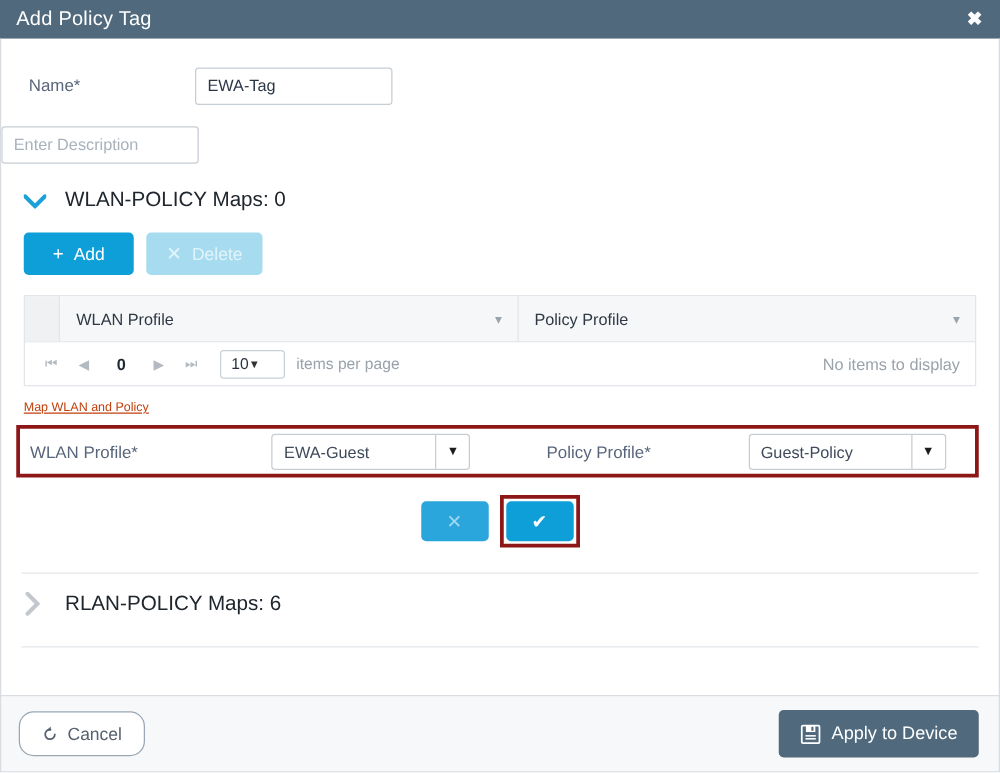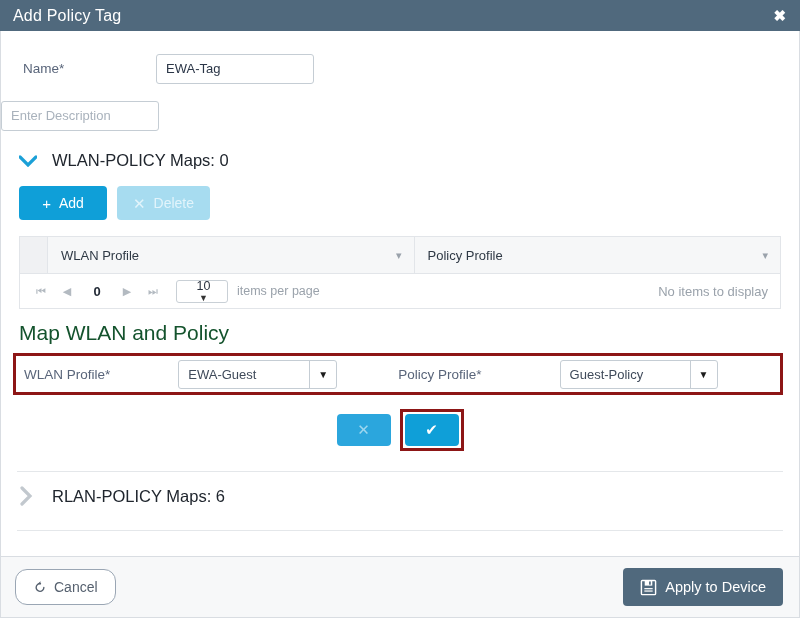--- a/index.html
+++ b/index.html
@@ -203,42 +203,42 @@
   }
   .per-page-select {
     margin-left: 10px;
     width: 52px;
     height: 23px;
     border: 1px solid #c9d0d6;
     border-radius: 3px;
     background: #fff;
     display: flex;
     align-items: center;
-    justify-content: center;
+    justify-content: flex-start;
     padding: 0 5px 0 8px;
     box-sizing: border-box;
     font-size: 12.5px;
     color: #2b3340;
     cursor: pointer;
-    flex-direction: column;
   }
   .per-page-select .caret { font-size: 9px; color: #333; }
   .per-page-label { margin-left: 9px; color: #9aa2ab; }
   .no-items {
     margin-left: auto;
     margin-right: 12px;
     color: #9aa2ab;
     font-size: 13px;
   }
 
   
   .map-title {
     padding: 12px 0 8px 18px;
-    font-size: 21px;
-    color: #14532d;
+    font-size: 10px;
+    color: #c2410c;
+    text-decoration: underline;
   }
   .map-row {
     margin: 0 16px 0 12px;
     border: 3px solid #8d1616;
     height: 42px;
     display: flex;
     align-items: center;
     box-sizing: border-box;
   }
   .map-field {
@@ -421,21 +421,21 @@
         <span class="per-page-label">items per page</span>
         <span class="no-items">No items to display</span>
       </div>
     </div>
 
     <div class="map-title">Map WLAN and Policy</div>
 
     <div class="map-row">
       <div class="map-field" style="margin-left:8px;">
         <span class="map-label">WLAN Profile*</span>
-        <span class="select-box" style="width:159px; margin-left:68px;">
+        <span class="select-box" style="width:159px; margin-left:107px;">
           <span class="sel-val">EWA-Guest</span>
           <span class="sel-caret">▼</span>
         </span>
       </div>
       <div class="map-field" style="margin-left:61px;">
         <span class="map-label">Policy Profile*</span>
         <span class="select-box" style="width:158px; margin-left:78px;">
           <span class="sel-val">Guest-Policy</span>
           <span class="sel-caret">▼</span>
         </span>

